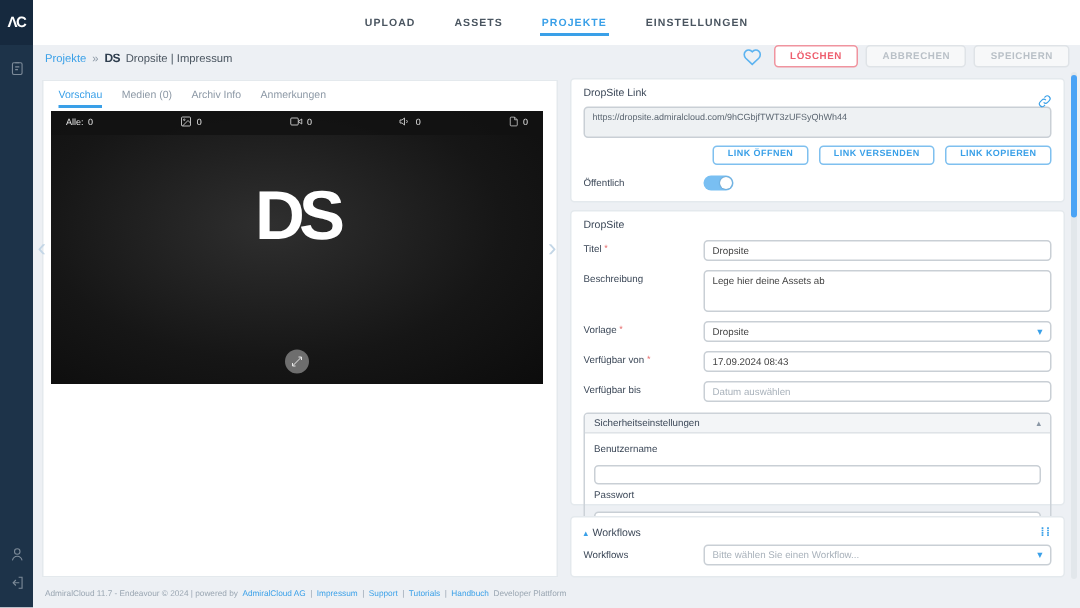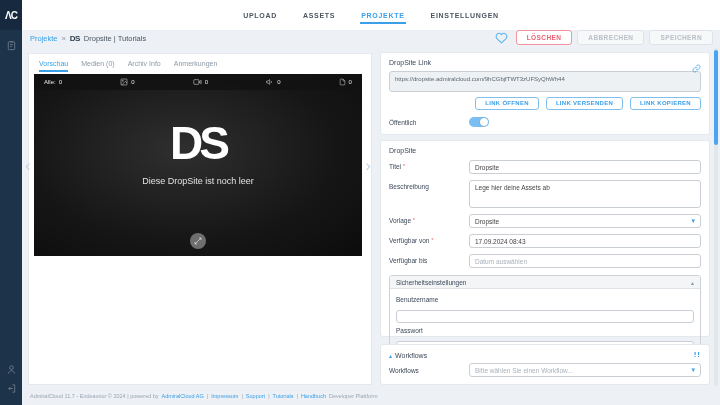--- a/index.html
+++ b/index.html
@@ -127,21 +127,21 @@
   <div class="nav-item">UPLOAD</div>
   <div class="nav-item">ASSETS</div>
   <div class="nav-item active">PROJEKTE</div>
   <div class="nav-item">EINSTELLUNGEN</div>
 </div>
 
 <div class="breadcrumb">
   <span class="bc-root">Projekte</span>
   <span class="bc-sep">»</span>
   <span class="bc-badge">DS</span>
-  <span>Dropsite | Tutorials</span>
+  <span>Dropsite | Impressum</span>
 </div>
 
 <div class="actions">
   <span class="heart">
     <svg width="13" height="12" viewBox="0 0 24 22">
         <path d="M12 20 4 12.5C1.5 10 1.5 6 4 3.8c2.3-2 5.8-1.6 8 .8 2.2-2.4 5.7-2.8 8-.8 2.5 2.2 2.5 6.2 0 8.7L12 20z" fill="none" stroke="#5cb3f0" stroke-width="2"></path>
       </svg>
   </span>
   <button class="btn btn-danger">LÖSCHEN</button>
   <button class="btn btn-disabled">ABBRECHEN</button>
@@ -185,21 +185,20 @@
       </div>
       <div class="pv-item">
         <span><svg width="7" height="8" viewBox="0 0 24 24">
               <path d="M14 2H6a2 2 0 0 0-2 2v16a2 2 0 0 0 2 2h12a2 2 0 0 0 2-2V8z"></path>
               <path d="M14 2v6h6"></path>
             </svg></span>
         <span>0</span>
       </div>
     </div>
     <div class="pv-logo">DS</div>
-    <div class="pv-empty">Diese DropSite ist noch leer</div>
     <div class="pv-expand">
       <svg width="8" height="8" viewBox="0 0 24 24">
           <path d="M15 3h6v6"></path>
           <path d="M9 21H3v-6"></path>
           <path d="M21 3 3 21"></path>
         </svg>
     </div>
     <div class="chevron left">‹</div>
     <div class="chevron right">›</div>
   </div>

